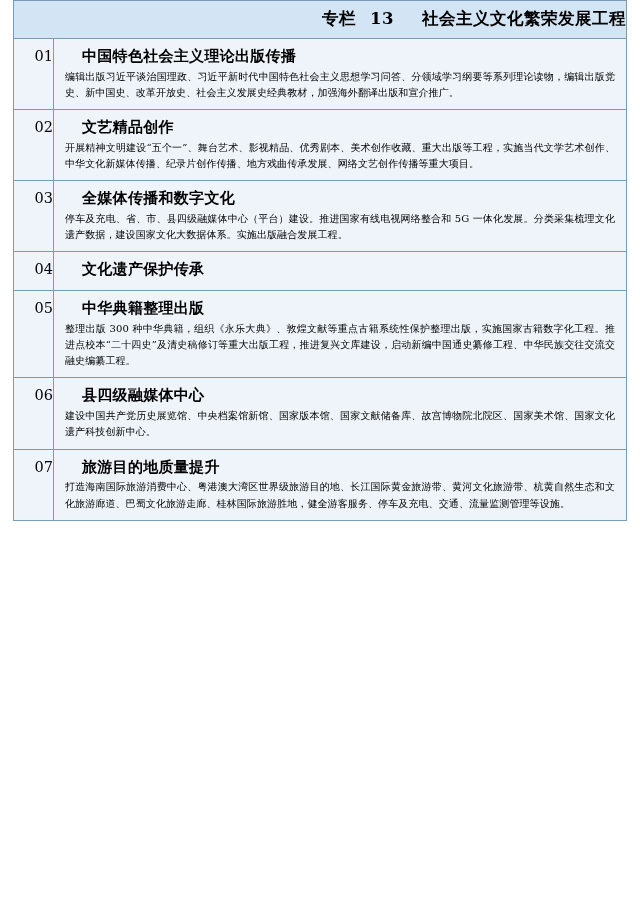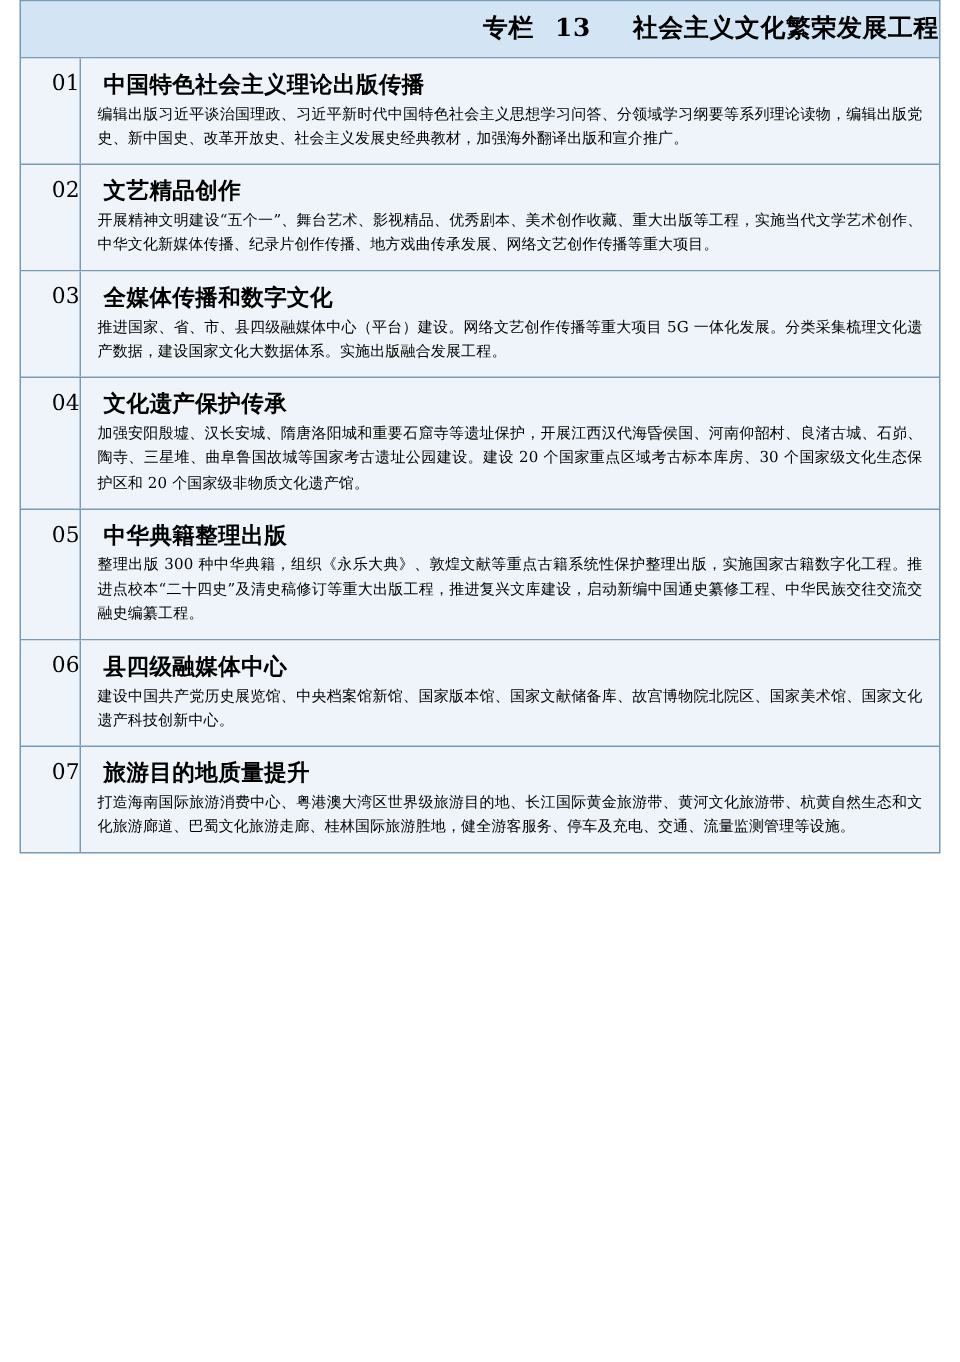--- a/index.html
+++ b/index.html
@@ -66,21 +66,21 @@
   .row-body {
     flex: 1 1 auto;
     padding: 7px 11px 8px 11px;
     box-sizing: border-box;
     min-width: 0;
   }
   .item-title {
     font-size: 15px;
     font-weight: bold;
     line-height: 1.45;
-    margin: 0 0 1px 4px;
+    margin: 0 0 1px 17px;
     letter-spacing: 0.3px;
   }
   .item-text {
     font-size: 10px;
     line-height: 1.62;
     text-align: justify;
     text-justify: inter-ideograph;
     margin: 0;
     letter-spacing: 0.1px;
   }
@@ -107,29 +107,28 @@
     <div class="row-body">
       <div class="item-title">文艺精品创作</div>
       <div class="item-text">开展精神文明建设“五个一”、舞台艺术、影视精品、优秀剧本、美术创作收藏、重大出版等工程，实施当代文学艺术创作、中华文化新媒体传播、纪录片创作传播、地方戏曲传承发展、网络文艺创作传播等重大项目。</div>
     </div>
   </div>
 
   <div class="row">
     <div class="row-num">03</div>
     <div class="row-body">
       <div class="item-title">全媒体传播和数字文化</div>
-      <div class="item-text">推进国家、省、市、县四级融媒体中心（平台）建设。网络文艺创作传播等重大项目 5G 一体化发展。分类采集梳理文化遗产数据，建设国家文化大数据体系。实施出版融合发展工程。</div>
+      <div class="item-text">停车及充电、省、市、县四级融媒体中心（平台）建设。推进国家有线电视网络整合和 5G 一体化发展。分类采集梳理文化遗产数据，建设国家文化大数据体系。实施出版融合发展工程。</div>
     </div>
   </div>
 
   <div class="row">
     <div class="row-num">04</div>
     <div class="row-body">
       <div class="item-title">文化遗产保护传承</div>
-      <div class="item-text">加强安阳殷墟、汉长安城、隋唐洛阳城和重要石窟寺等遗址保护，开展江西汉代海昏侯国、河南仰韶村、良渚古城、石峁、陶寺、三星堆、曲阜鲁国故城等国家考古遗址公园建设。建设 20 个国家重点区域考古标本库房、30 个国家级文化生态保护区和 20 个国家级非物质文化遗产馆。</div>
     </div>
   </div>
 
   <div class="row">
     <div class="row-num">05</div>
     <div class="row-body">
       <div class="item-title">中华典籍整理出版</div>
       <div class="item-text">整理出版 300 种中华典籍，组织《永乐大典》、敦煌文献等重点古籍系统性保护整理出版，实施国家古籍数字化工程。推进点校本“二十四史”及清史稿修订等重大出版工程，推进复兴文库建设，启动新编中国通史纂修工程、中华民族交往交流交融史编纂工程。</div>
     </div>
   </div>

